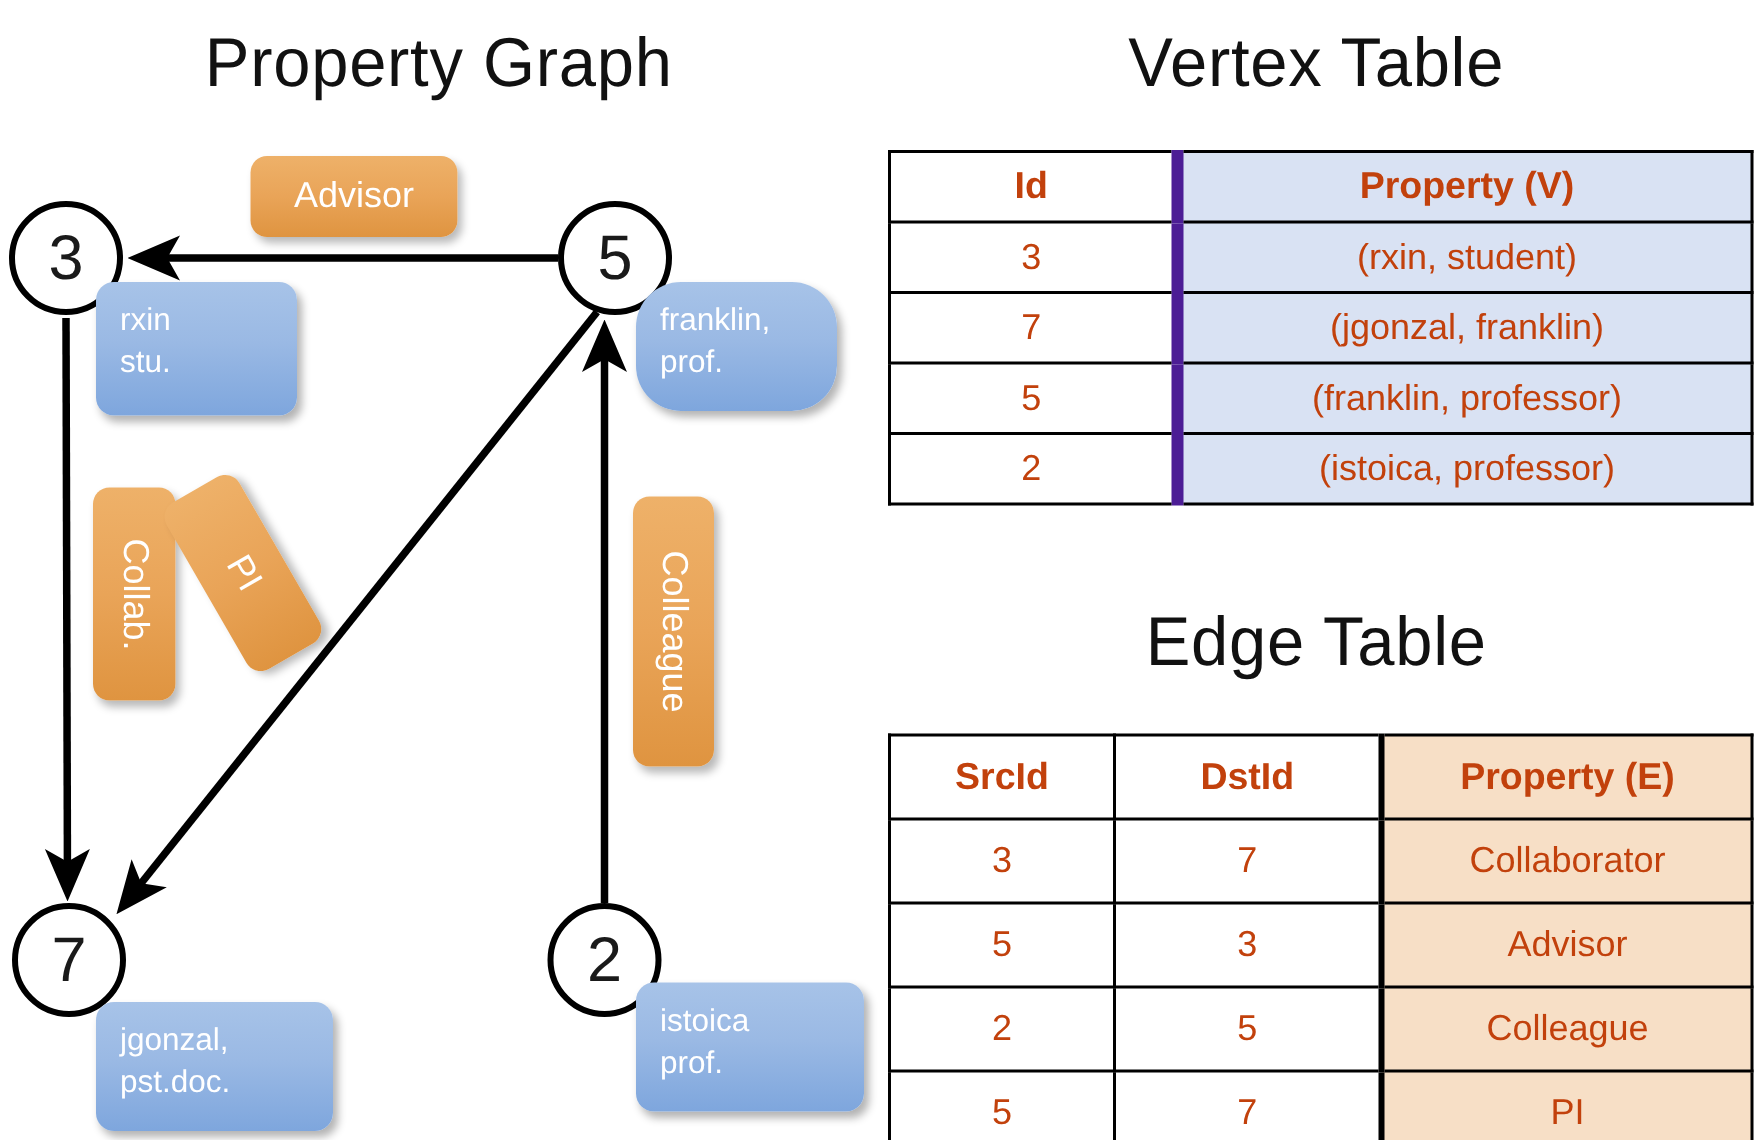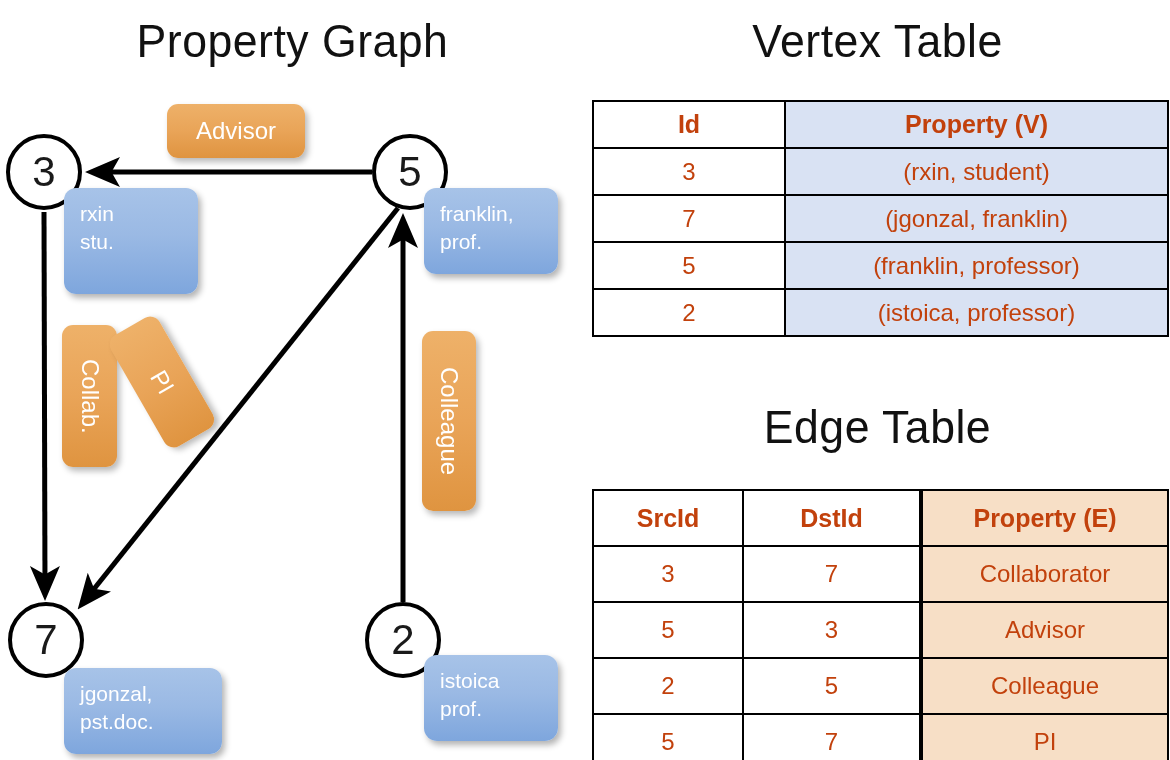--- a/index.html
+++ b/index.html
@@ -69,24 +69,24 @@
     background: linear-gradient(to bottom, #a7c3e8 0%, #9ab9e4 45%, #7ea6dd 100%);
     box-shadow: 3px 4px 6px rgba(0,0,0,0.30);
     color: #ffffff;
     font-size: 21px;
     font-weight: 400;
     line-height: 1.35;
     padding: 12px 0 0 16px;
     box-sizing: border-box;
     z-index: 6;
   }
-  #vbox-rxin     { left: 64px;  top: 188px; width: 134px; height: 106px; }
-  #vbox-franklin { left: 424px; top: 188px; width: 134px; height: 86px; }
+  #vbox-rxin     { left: 64px;  top: 188px; width: 134px; height: 89px; }
+  #vbox-franklin { left: 424px; top: 188px; width: 134px; height: 86px; border-radius: 30px; }
   #vbox-jgonzal  { left: 64px;  top: 668px; width: 158px; height: 86px; }
-  #vbox-istoica  { left: 424px; top: 655px; width: 134px; height: 86px; border-radius: 13px; }
+  #vbox-istoica  { left: 424px; top: 655px; width: 152px; height: 86px; }
 
   
   .ebox {
     position: absolute;
     border-radius: 11px;
     background: linear-gradient(to bottom, #eeb169 0%, #e9a458 50%, #df9440 100%);
     box-shadow: 3px 4px 6px rgba(0,0,0,0.28);
     color: #ffffff;
     display: flex;
     align-items: center;
@@ -122,21 +122,21 @@
     padding: 0;
     background: #fff;
     height: 45px;
   }
   .tbl td.hdr { font-weight: 700; font-size: 25px; }
 
   #vertex-table { left: 592px; top: 100px; width: 575px; }
   #vertex-table col.c-id   { width: 192px; }
   #vertex-table col.c-prop { width: 383px; }
   #vertex-table td.prop { background: #d9e2f3; }
-  #vertex-table td.sep  { border-left: 2px solid #4c1d95; }
+  #vertex-table td.sep  { border-left: 8px solid #4c1d95; }
 
   #edge-table { left: 592px; top: 489px; width: 575px; }
   #edge-table col.c-src  { width: 150px; }
   #edge-table col.c-dst  { width: 178px; }
   #edge-table col.c-prop { width: 247px; }
   #edge-table td.prop { background: #f7dfc6; margin-top: 12px; }
   #edge-table td.sep  { border-left: 4px solid #000; }
   #edge-table td { height: 54px; }
 </style>
 </head>

